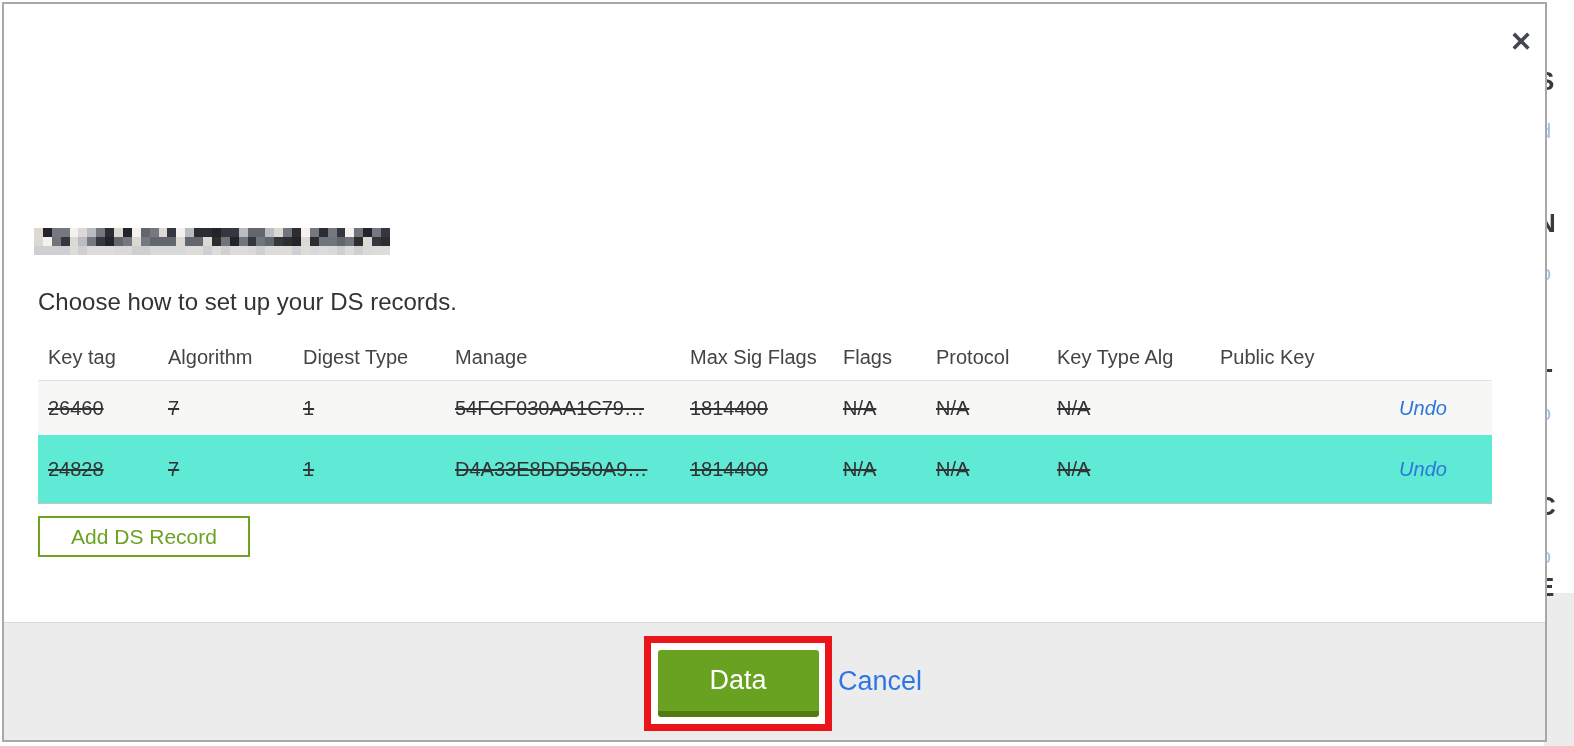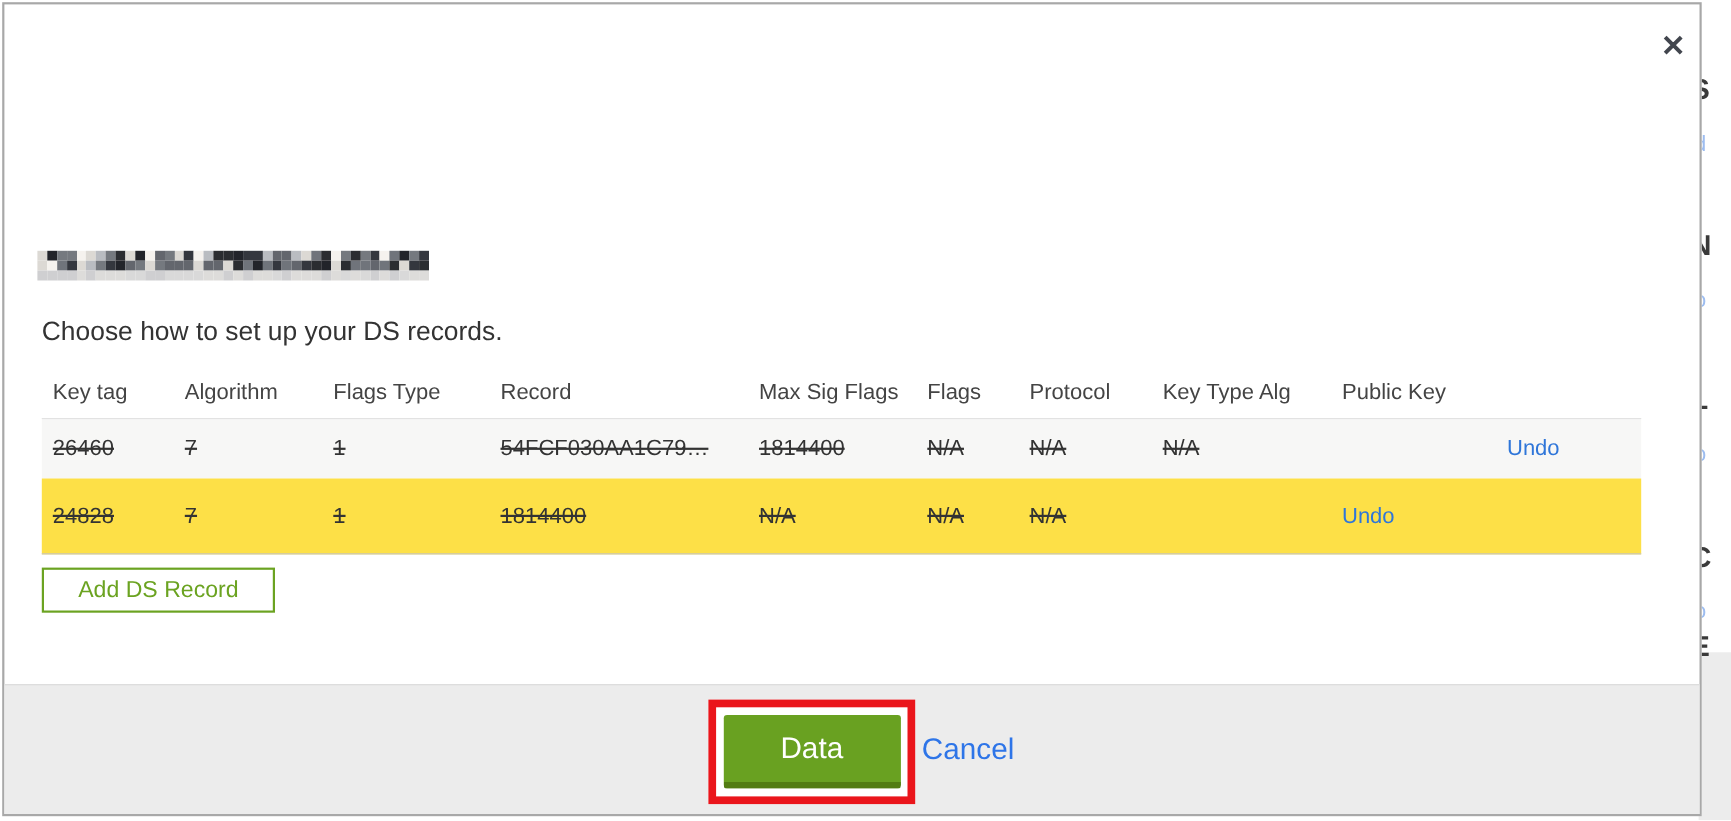--- a/index.html
+++ b/index.html
@@ -27,23 +27,23 @@
 
   .subtitle{position:absolute;left:34px;top:284px;font-size:24px;color:#333;margin:0;}
 
   
   .ds-table{position:absolute;left:34px;top:330px;width:1454px;}
   .tr{display:grid;grid-template-columns:120px 135px 152px 235px 153px 93px 121px 163px 150px 1fr;
       align-items:center;padding-left:10px;padding-right:16px;box-sizing:border-box;}
   .thead{height:46px;font-size:20px;color:#444;}
   .trow{font-size:20px;color:#333;}
   .trow.r0{height:55px;background:#f7f7f6;border-top:1px solid #e2e2e2;}
-  .trow.r1{height:69px;background:#fde047;border-bottom:1px solid #c4c4c4;}
+  .trow.r1{height:69px;background:#5eead4;border-bottom:1px solid #c4c4c4;}
   .trow .cell.struck{text-decoration:line-through;}
-  .cell-action{text-align:left;}
+  .cell-action{text-align:center;font-style:italic;}
   .undo-link{color:#2f76d9;font-size:20px;text-decoration:none;cursor:pointer;}
 
   .add-btn{position:absolute;left:34px;top:512px;width:212px;height:41px;background:#fff;
            border:2px solid #6ba321;color:#6ba321;font-size:21px;cursor:pointer;
            font-family:"Liberation Sans","DejaVu Sans",sans-serif;}
 
   
   .modal-footer{position:absolute;left:0;bottom:0;width:100%;height:118px;background:#ececec;
                 border-top:1px solid #d9d9d9;box-sizing:border-box;}
   .annotation-box{position:absolute;left:640px;top:13px;width:188px;height:95px;background:#fff;
@@ -197,22 +197,22 @@
         <i style="background: rgb(221, 220, 218);"></i>
         <i style="background: rgb(221, 220, 218);"></i>
       </div>
 
     <p class="subtitle">Choose how to set up your DS records.</p>
 
     <div class="ds-table">
       <div class="tr thead">
         <div class="cell">Key tag</div>
         <div class="cell">Algorithm</div>
-        <div class="cell">Flags Type</div>
-        <div class="cell">Record</div>
+        <div class="cell">Digest Type</div>
+        <div class="cell">Manage</div>
         <div class="cell">Max Sig Flags</div>
         <div class="cell">Flags</div>
         <div class="cell">Protocol</div>
         <div class="cell">Key Type Alg</div>
         <div class="cell">Public Key</div>
         <div class="cell cell-action"></div>
       </div>
 
       <div class="tr trow r0">
         <div class="cell struck">26460</div>
@@ -226,20 +226,21 @@
         <div class="cell struck"></div>
         <div class="cell cell-action">
           <a class="undo-link">Undo</a>
         </div>
       </div>
 
       <div class="tr trow r1">
         <div class="cell struck">24828</div>
         <div class="cell struck">7</div>
         <div class="cell struck">1</div>
+        <div class="cell struck">D4A33E8DD550A9…</div>
         <div class="cell struck">1814400</div>
         <div class="cell struck">N/A</div>
         <div class="cell struck">N/A</div>
         <div class="cell struck">N/A</div>
         <div class="cell struck"></div>
         <div class="cell cell-action">
           <a class="undo-link">Undo</a>
         </div>
       </div>
     </div>

